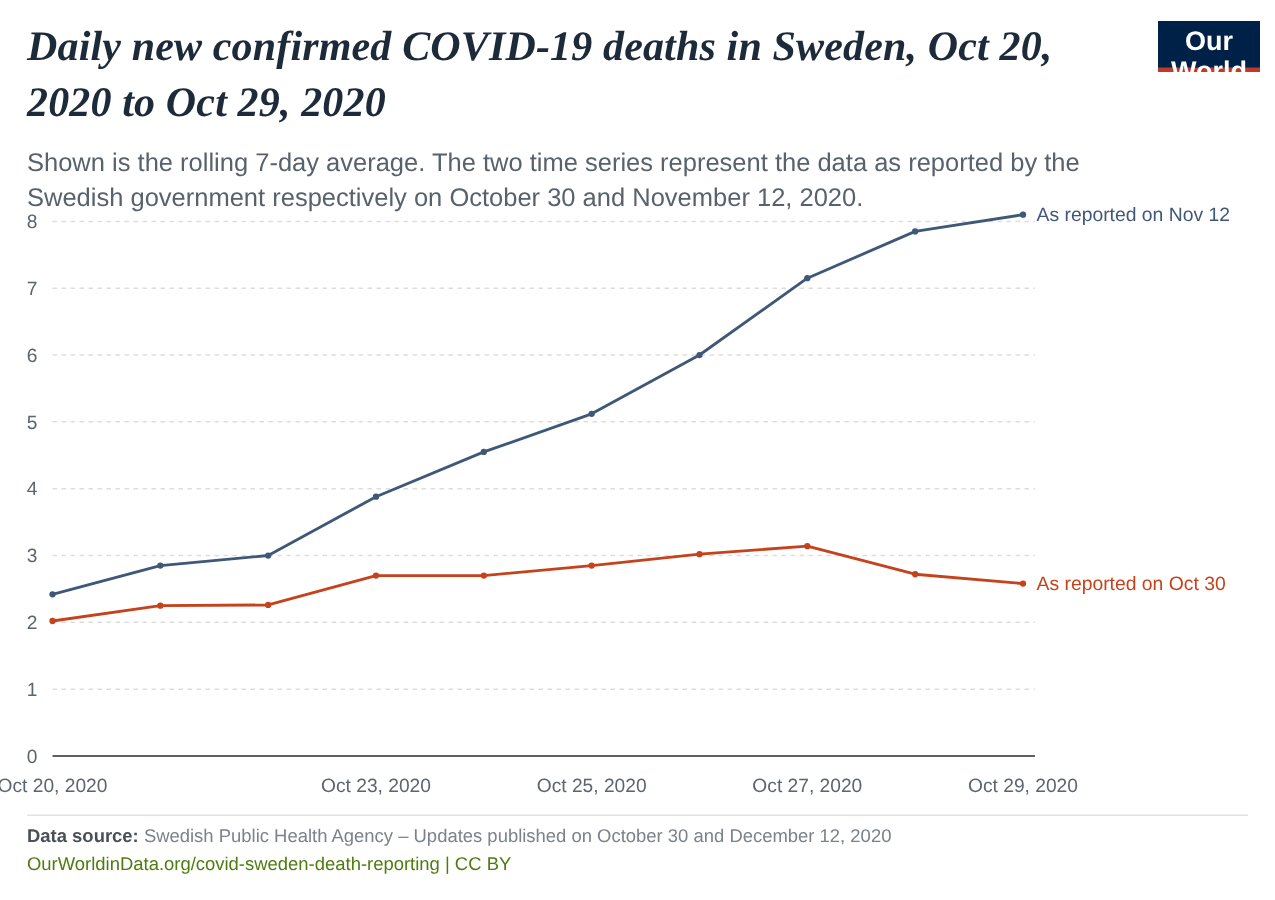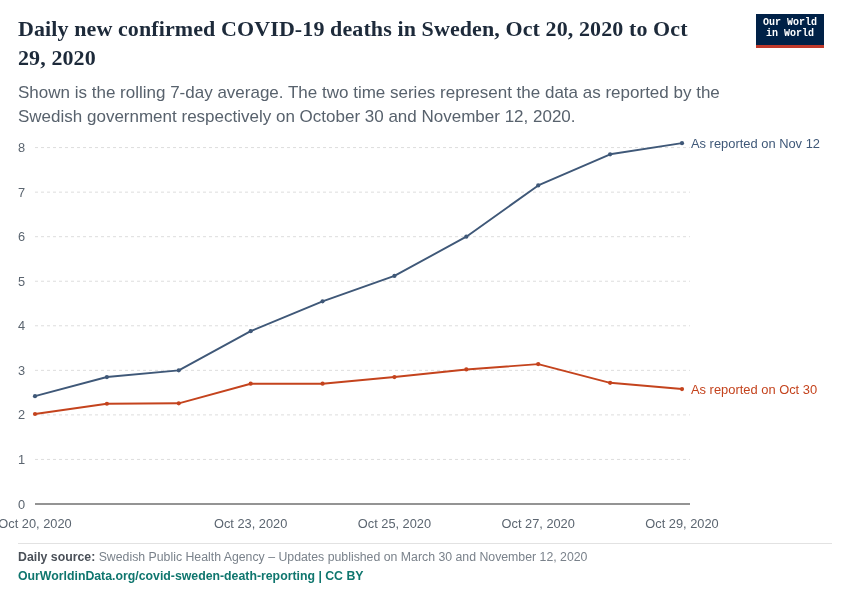--- a/index.html
+++ b/index.html
@@ -17,45 +17,46 @@
   .page {
     position: relative;
     width: 850px;
     height: 600px;
     box-sizing: border-box;
     padding: 14px 18px 0 18px;
   }
   .title {
     font-family: "Liberation Serif", serif;
     font-weight: bold;
-    font-size: 22px;
+    font-size: 28px;
     line-height: 1.32;
     color: #1d2a3a;
     margin: 0;
     max-width: 690px;
     letter-spacing: 0.1px;
+    font-style: italic;
   }
   .subtitle {
     font-size: 17px;
     line-height: 1.38;
     color: #58626d;
     margin: 9px 0 0 0;
     max-width: 770px;
   }
   .logo {
     position: absolute;
     top: 14px;
-    right: 26px;
+    right: 10px;
     width: 68px;
     height: 34px;
     background: #002147;
     color: #ffffff;
-    font-family: Liberation Mono, monospace;
+    font-family: Liberation Sans, sans-serif;
     font-weight: bold;
-    font-size: 10px;
+    font-size: 18px;
     line-height: 1.12;
     text-align: center;
     padding-top: 3px;
     box-sizing: border-box;
     border-bottom: 3px solid #c0392b;
   }
   .chart-area {
     position: absolute;
     left: 0;
     top: 112px;
@@ -72,22 +73,21 @@
     width: 814px;
     font-size: 12.3px;
     color: #7a828b;
     line-height: 1.55;
   }
   .footer .src-label {
     color: #4a5058;
     font-weight: bold;
   }
   .footer .line2 {
-    color: #0f766e;
-    font-weight: bold;
+    color: #4d7c0f;
   }
   .footer-divider {
     position: absolute;
     left: 18px;
     bottom: 56px;
     width: 814px;
     height: 1px;
     background: #e2e2e2;
   }
   text {
@@ -163,19 +163,19 @@
         <circle cx="610.11" cy="270.82" r="2.1" fill="#c4431d"></circle>
         <circle cx="682.00" cy="277.06" r="2.1" fill="#c4431d"></circle>
         <text x="691" y="281.55868263473053" fill="#c4431d" class="series-label">As reported on Oct 30</text>
       </svg>
   </div>
 
   <div class="footer-divider"></div>
 
   <div class="footer">
     <div>
-      <span class="src-label">Daily source:</span>
-      <span>Swedish Public Health Agency – Updates published on March 30 and November 12, 2020</span>
+      <span class="src-label">Data source:</span>
+      <span>Swedish Public Health Agency – Updates published on October 30 and December 12, 2020</span>
     </div>
     <div class="line2">OurWorldinData.org/covid-sweden-death-reporting | CC BY</div>
   </div>
 
 </div>
 
 </body></html>

